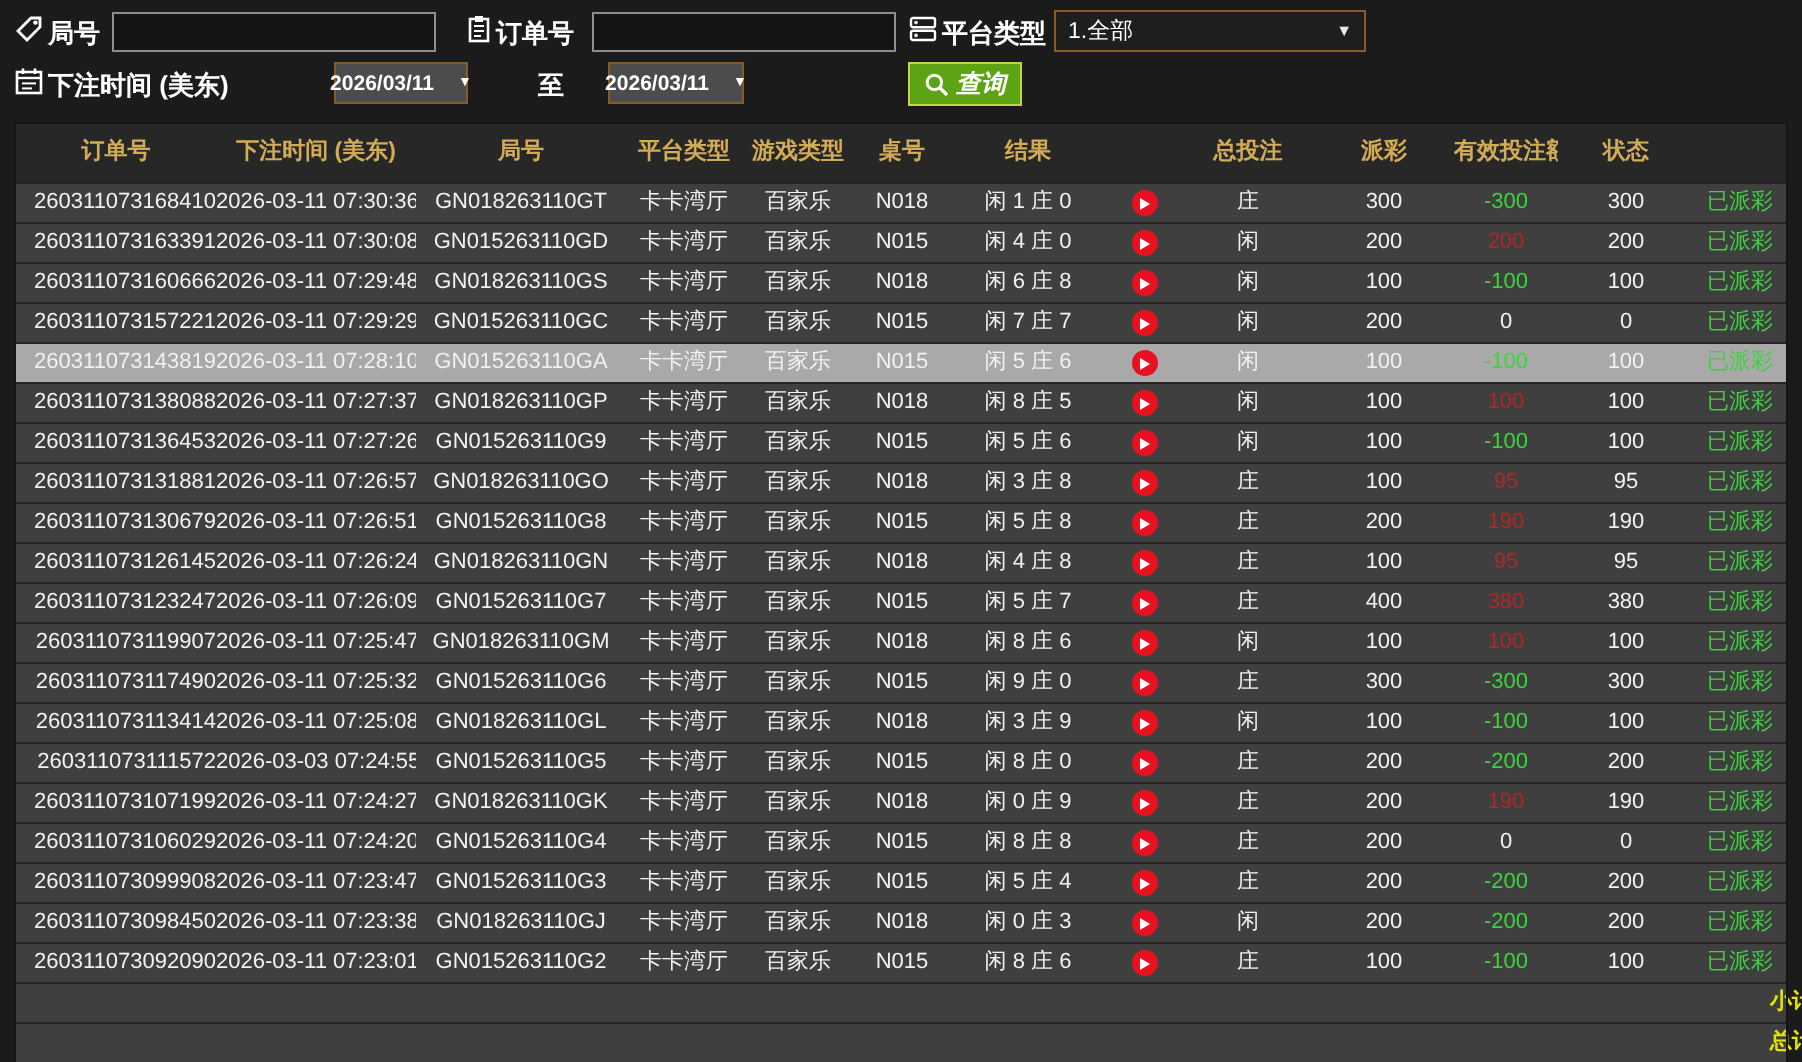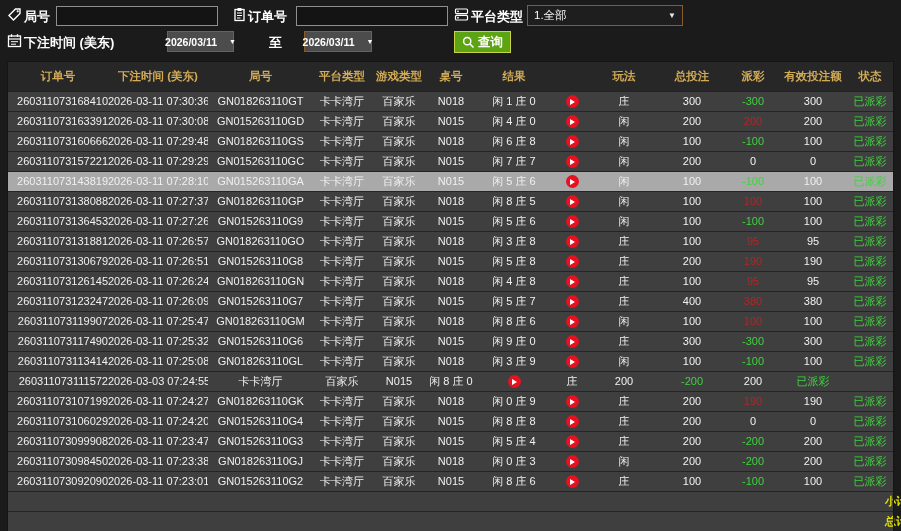--- a/index.html
+++ b/index.html
@@ -28,21 +28,21 @@
   .datebox {
     position:absolute; height:21px; background:#4c4c4c;
     border:1px solid #8a5a28; color:#fff; font-size:10.5px; font-weight:bold;
     display:flex; align-items:center; justify-content:center; gap:12px; cursor:pointer;
   }
   .datebox .caret { font-size:7px; }
   .searchbtn {
     position:absolute; height:22px; background:#5da414;
     border:1px solid #c6d34b; color:#fff; font-size:12.5px; font-weight:bold;
     display:flex; align-items:center; justify-content:flex-start; gap:3px;
-    cursor:pointer; padding:0 7px;
+    cursor:pointer; padding:0 7px;font-style:italic;
   }
   
   .tablewrap {
     position:absolute; left:8px; top:62px; width:885px; height:469px;
     outline:1px solid #151515;
   }
   .trow {
     display:grid;
     grid-template-columns:100px 100px 105px 58px 56px 48px 78px 38px 66px 70px 52px 68px 46px;
     width:885px;
@@ -138,21 +138,20 @@
 <div class="tablewrap">
   <div class="trow thead">
       <div class="cell">订单号</div>
       <div class="cell">下注时间 (美东)</div>
       <div class="cell">局号</div>
       <div class="cell">平台类型</div>
       <div class="cell">游戏类型</div>
       <div class="cell">桌号</div>
       <div class="cell">结果</div>
       <div class="cell"></div>
-      <div class="cell">玩法</div>
       <div class="cell">总投注</div>
       <div class="cell">派彩</div>
       <div class="cell">有效投注额</div>
       <div class="cell">状态</div>
     </div>
   <div id="tbody">
       <div class="trow drow">
         <div class="cell left">260311073168410</div>
         <div class="cell">2026-03-11 07:30:36</div>
         <div class="cell">GN018263110GT</div>
@@ -414,20 +413,21 @@
         </div>
         <div class="cell">闲</div>
         <div class="cell">100</div>
         <div class="cell pay-neg">-100</div>
         <div class="cell">100</div>
         <div class="cell status-ok">已派彩</div>
       </div>
       <div class="trow drow">
         <div class="cell left">260311073111572</div>
         <div class="cell">2026-03-03 07:24:55</div>
+        <div class="cell">GN015263110G5</div>
         <div class="cell">卡卡湾厅</div>
         <div class="cell">百家乐</div>
         <div class="cell">N015</div>
         <div class="cell">闲 8 庄 0</div>
         <div class="cell playwrap">
           <div class="playbtn">
             <div class="tri"></div>
           </div>
         </div>
         <div class="cell">庄</div>

